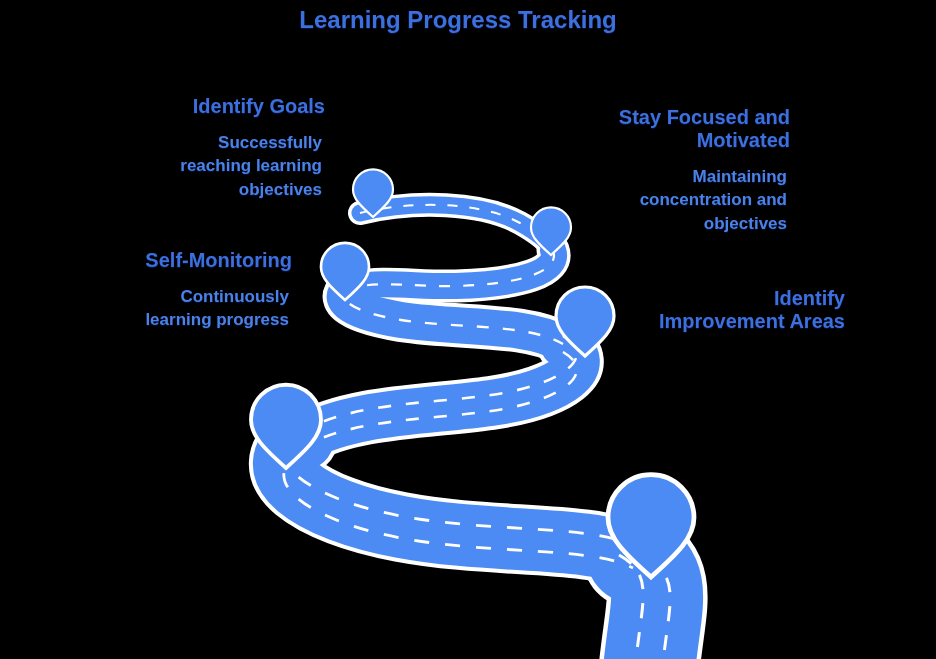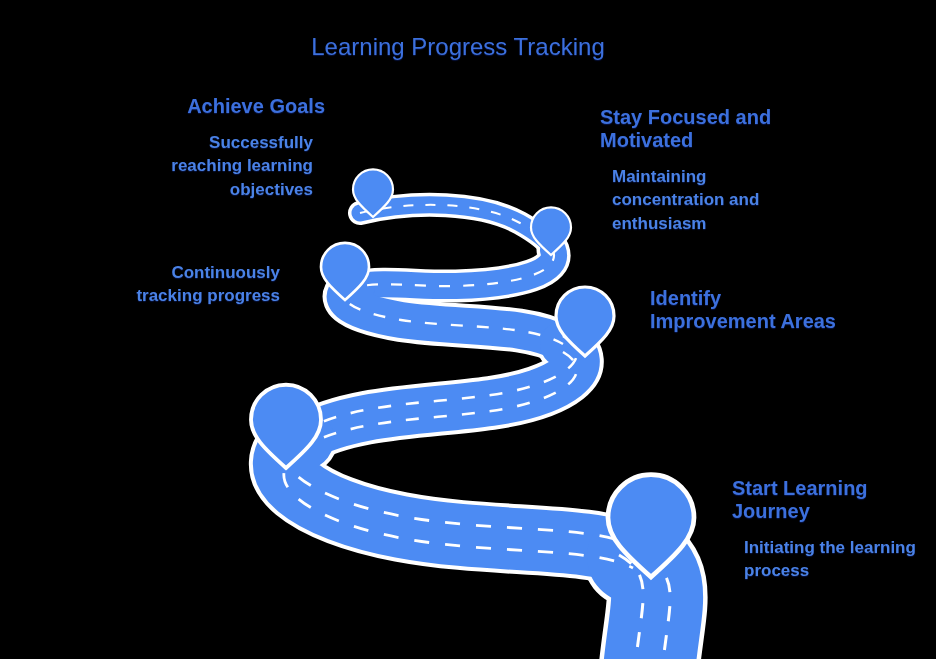--- a/index.html
+++ b/index.html
@@ -6,40 +6,40 @@
   body{
     background:#000;
     font-family:"Liberation Sans","DejaVu Sans",sans-serif;
     width:936px;height:659px;
   }
   .canvas{
     position:relative;width:936px;height:659px;overflow:hidden;
     background:var(--background,#000);
   }
   .diagram-title{
-    position:absolute;left:0;right:20px;top:33px;margin:0;
+    position:absolute;left:0;right:20px;top:6px;margin:0;
     text-align:center;
-    font-size:24px;font-weight:normal;
+    font-size:24px;font-weight:bold;
     color:var(--heading-blue,#3c70dd);
     text-shadow:0 1px 1px rgba(10,25,90,.75);
   }
   .road-svg{position:absolute;left:0;top:0;}
   .casing{fill:none;stroke:var(--casing-white,#fff);stroke-linecap:round;stroke-linejoin:round;}
   .asphalt{fill:none;stroke:var(--road-blue,#4c8bf3);stroke-linecap:round;stroke-linejoin:round;}
   .dash{fill:none;stroke:var(--casing-white,#fff);stroke-linecap:butt;}
   .pin{fill:var(--pin-blue,#4c8bf3);stroke:var(--casing-white,#fff);stroke-width:0.11;}
-  .milestone{position:absolute;}
+  .milestone{position:absolute;text-align:right;}
   .milestone h3{
     margin:0 0 13px 0;
     font-size:20px;line-height:1.15;font-weight:bold;
     color:var(--heading-blue,#3c70dd);
     text-shadow:0 1px 1px rgba(10,25,90,.75);
   }
   .milestone p{
-    margin:12px;
+    margin:3px;
     font-size:17px;line-height:1.38;font-weight:bold;
     color:var(--body-blue,#4a82e6);
     text-shadow:0 1px 1px rgba(10,25,90,.7);
   }
   .milestone.right{text-align:right;}
   .milestone.right p{margin-left:auto;}
   .m-achieve {left:125px;top:95px;width:200px;}
   .m-achieve p{max-width:162px;}
   .m-stay    {left:600px;top:106px;width:190px;}
   .m-stay p{max-width:185px;}
@@ -104,36 +104,33 @@
       <use href="#pinShape" class="pin" transform="translate(373,217) scale(20)"></use>
       <use href="#pinShape" class="pin" transform="translate(551,255) scale(20)"></use>
       <use href="#pinShape" class="pin" transform="translate(345,300) scale(24)"></use>
       <use href="#pinShape" class="pin" transform="translate(585,356) scale(29)"></use>
       <use href="#pinShape" class="pin" transform="translate(286,468) scale(35)"></use>
       <use href="#pinShape" class="pin" transform="translate(651,577) scale(43)"></use>
     </g>
   </svg>
 
   <div class="milestone right m-achieve">
-    <h3>Achieve Goals</h3>
+    <h3>Identify Goals</h3>
     <p>Successfully reaching learning objectives</p>
   </div>
 
   <div class="milestone m-stay">
     <h3>Stay Focused and Motivated</h3>
-    <p>Maintaining concentration and enthusiasm</p>
+    <p>Maintaining concentration and objectives</p>
   </div>
 
   <div class="milestone right m-self">
-    <p>Continuously tracking progress</p>
+    <h3>Self-Monitoring</h3>
+    <p>Continuously learning progress</p>
   </div>
 
   <div class="milestone m-identify">
     <h3>Identify Improvement Areas</h3>
   </div>
 
 
-  <div class="milestone m-start">
-    <h3>Start Learning Journey</h3>
-    <p>Initiating the learning process</p>
-  </div>
 
 </div>
 
 </body></html>

